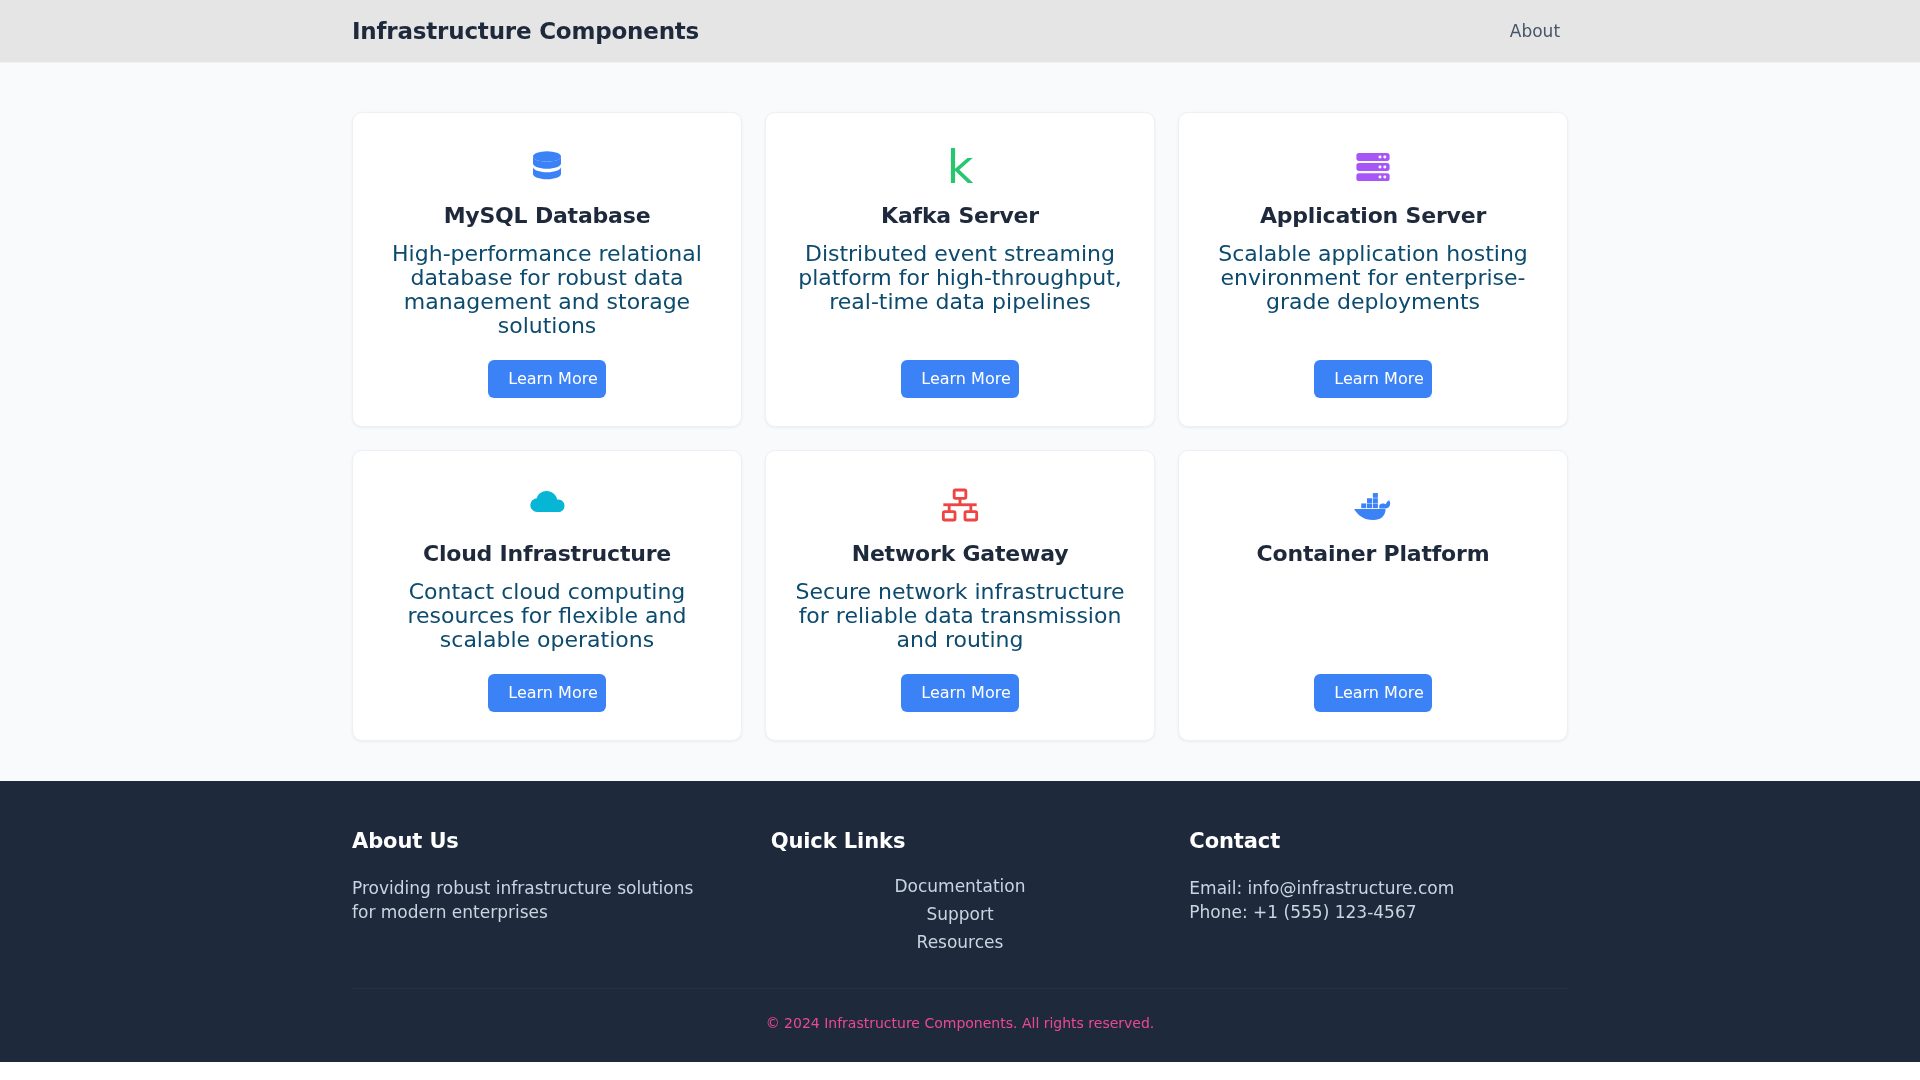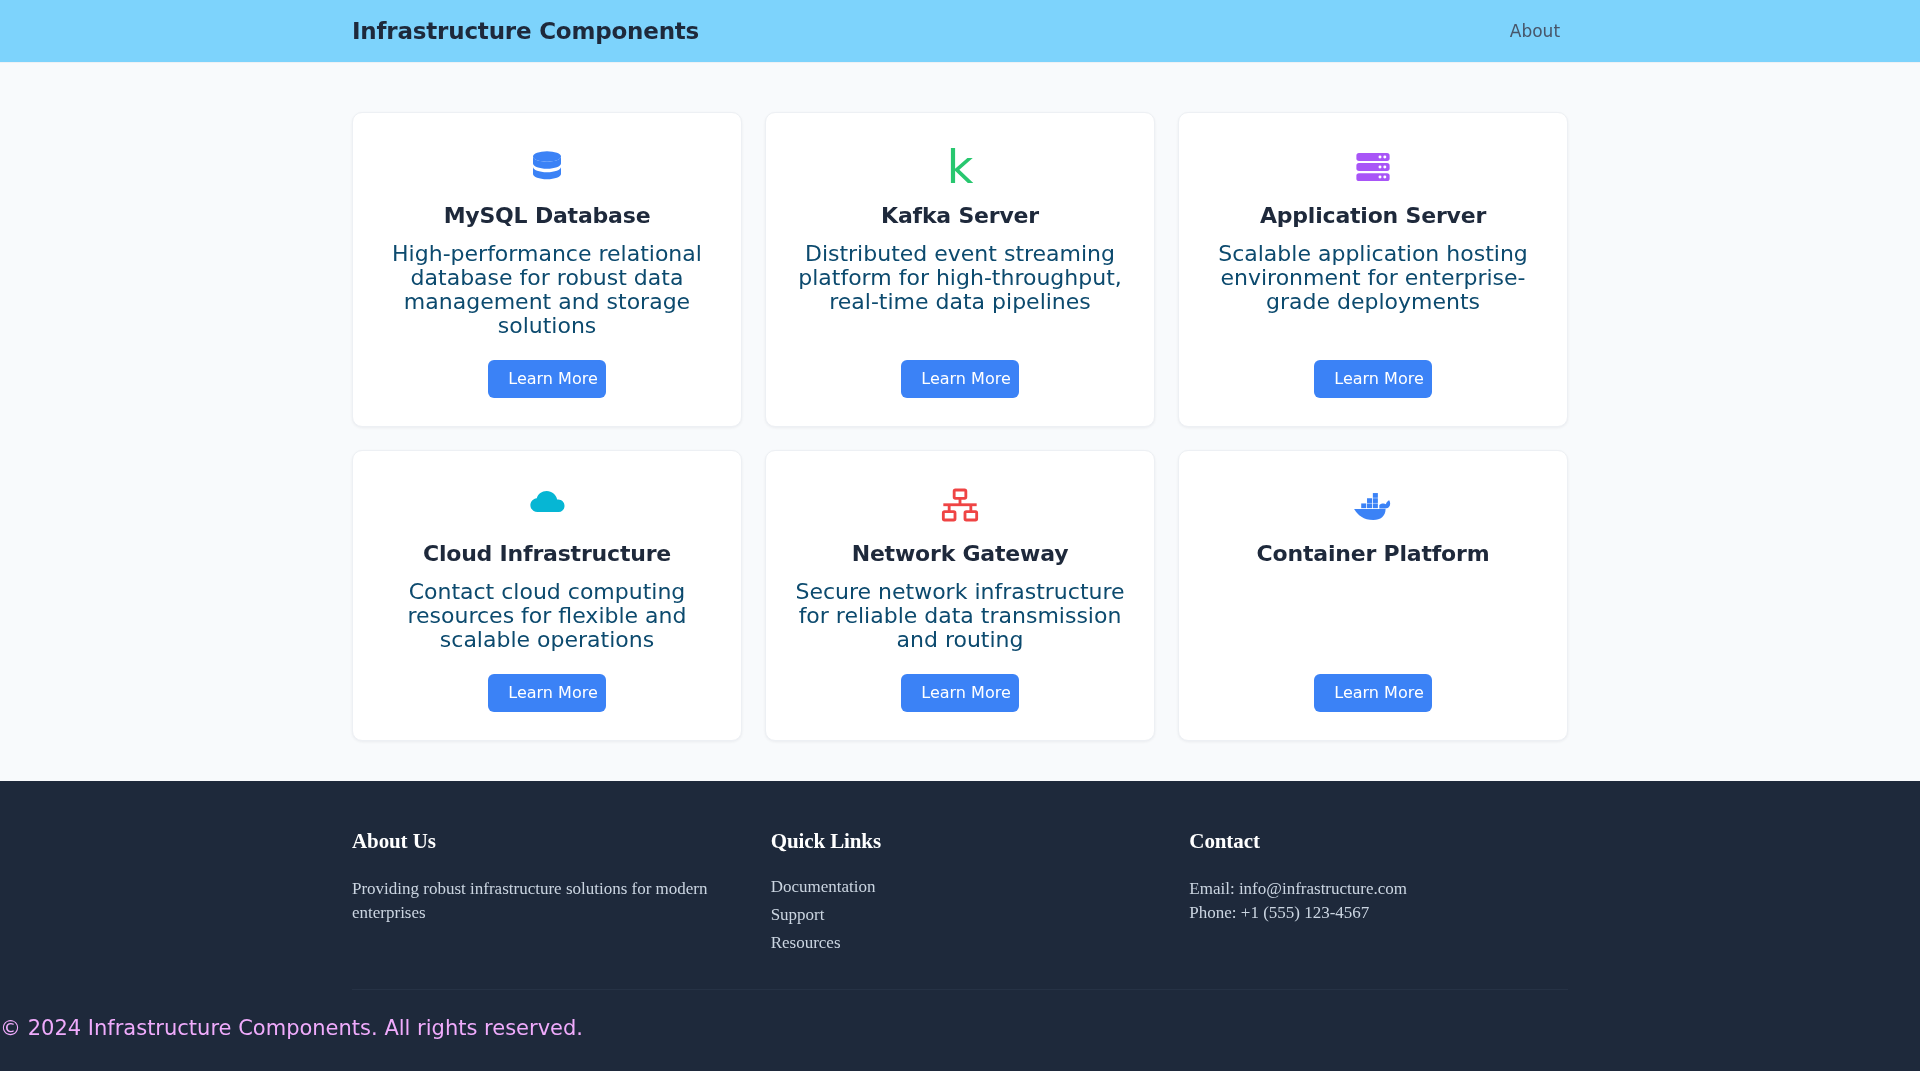--- a/index.html
+++ b/index.html
@@ -15,21 +15,21 @@
   .page {
     width: 1920px;
     min-height: 1080px;
     display: flex;
     flex-direction: column;
     background: #f8fafc;
   }
 
   
   .site-header {
-    background: #7dd3fc;
+    background: #e5e5e5;
     height: 63px;
     flex: 0 0 63px;
     display: flex;
     align-items: center;
     justify-content: space-between;
     padding: 0 352px;
     border-bottom: 1px solid #eef1f5;
     box-shadow: 0 1px 2px rgba(15, 23, 42, 0.05);
   }
 
@@ -133,21 +133,20 @@
   .site-footer {
     background: #1e293b;
     color: #e2e8f0;
     padding: 48px 0 0 0;
     flex: 0 0 auto;
   }
 
   .footer-inner {
     width: 1216px;
     margin: 0 auto;
-    font-family: Liberation Serif, serif;
   }
 
   .footer-cols {
     display: grid;
     grid-template-columns: repeat(3, 1fr);
     column-gap: 40px;
     padding-bottom: 36px;
   }
 
   .footer-heading {
@@ -163,20 +162,21 @@
     line-height: 24px;
     color: #cbd5e1;
     max-width: 370px;
   }
 
   .footer-links {
     list-style: none;
     display: flex;
     flex-direction: column;
     gap: 8px;
+    text-align: center;
   }
 
   .footer-link {
     font-size: 17px;
     color: #cbd5e1;
     text-decoration: none;
     cursor: pointer;
   }
 
   .contact-line {
@@ -187,23 +187,23 @@
 
   .footer-divider {
     height: 1px;
     background: #33415566;
     border: 0;
     width: 1216px;
     margin: 0 auto;
   }
 
   .footer-bottom {
-    text-align: left;
-    font-size: 21px;
-    color: #f0abfc;
+    text-align: center;
+    font-size: 14px;
+    color: #ec4899;
     padding: 26px 0 31px 0;
   }
 
   .page-tail {
     background: #ffffff;
     flex: 1 1 auto;
     min-height: 113px;
   }
 </style>
 </head>

